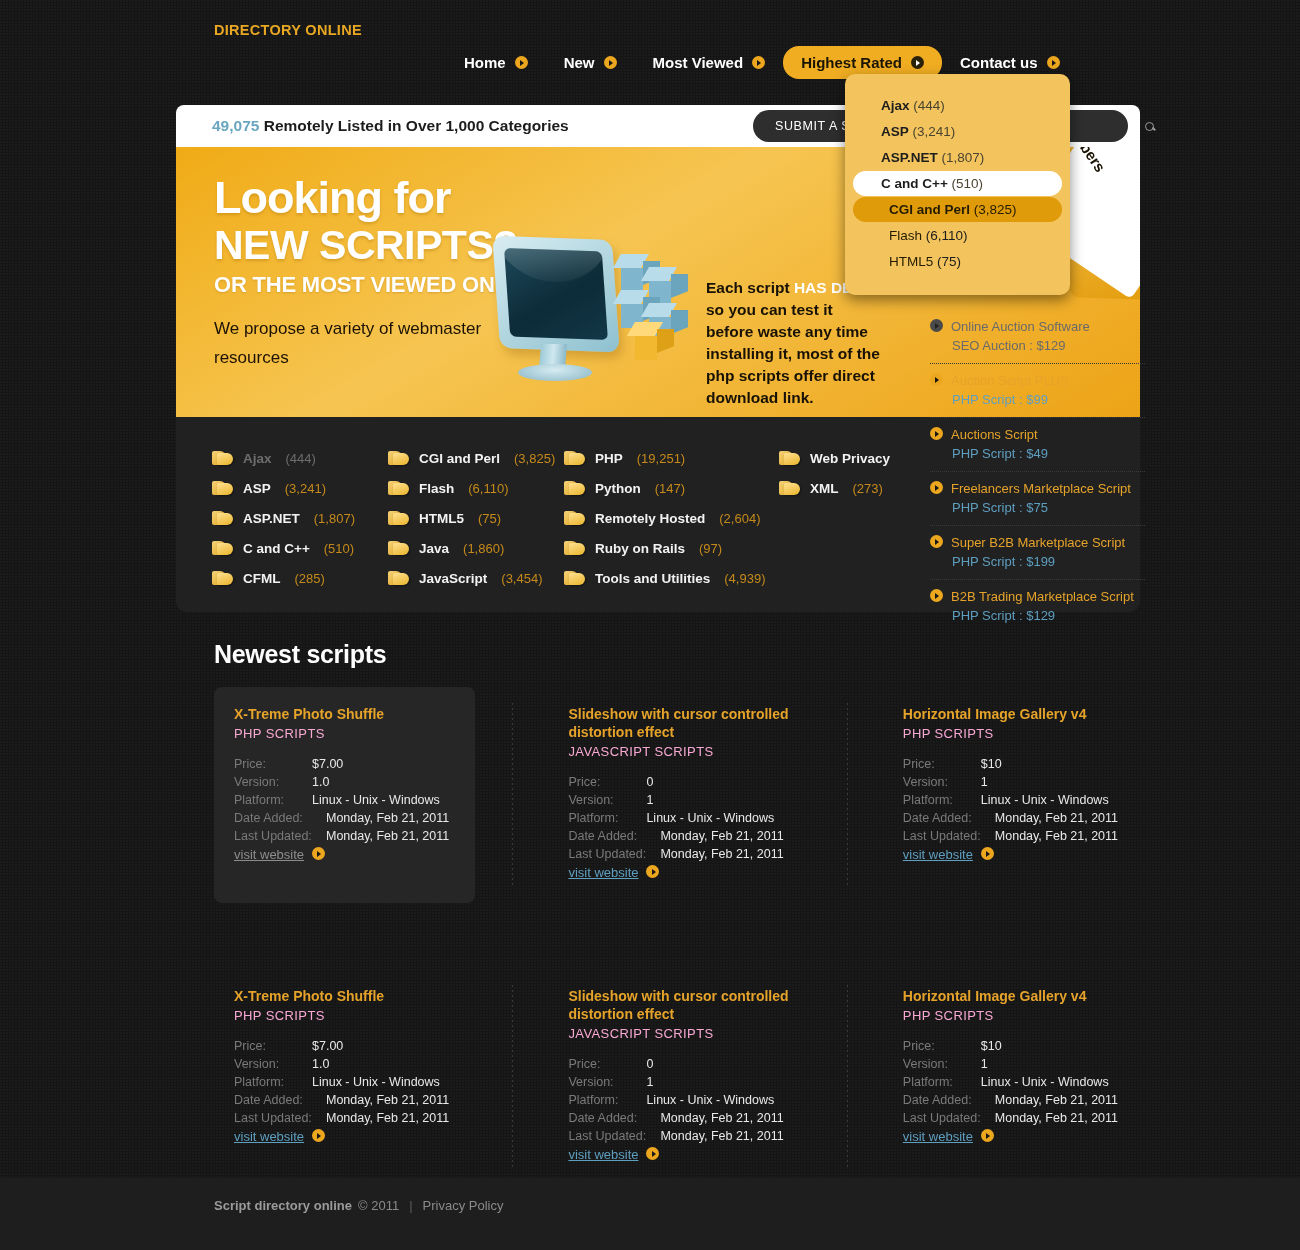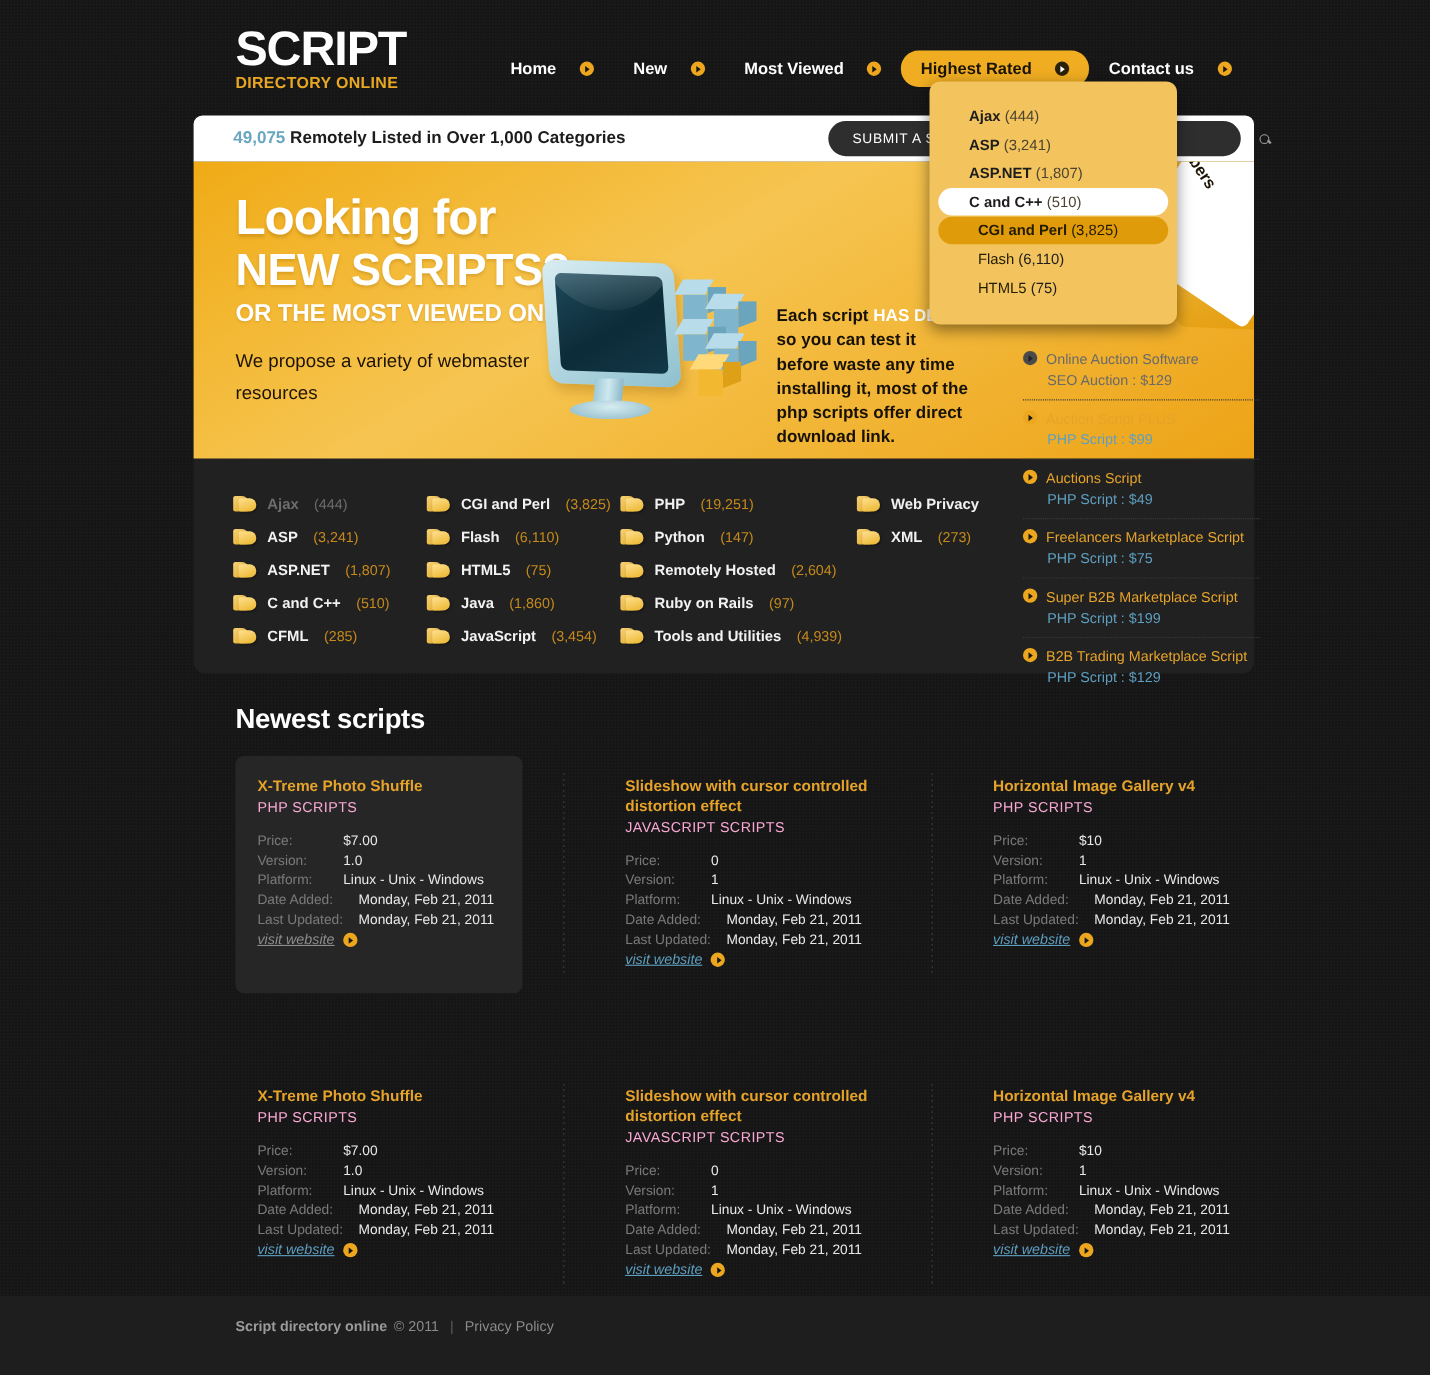--- a/index.html
+++ b/index.html
@@ -67,21 +67,21 @@
     position: absolute;
     left: 270px;
     top: 46px;
     display: flex;
     align-items: center;
   }
   .nav-item {
     position: relative;
     display: flex;
     align-items: center;
-    gap: 21px;
+    gap: 9px;
     padding: 8px 18px;
     border-radius: 16px;
     cursor: pointer;
     white-space: nowrap;
   }
   .nav-item .lbl {
     font-size: 15px;
     font-weight: bold;
     color: #ffffff;
   }
@@ -505,24 +505,23 @@
   .spec {
     display: flex;
     font-size: 12.5px;
     line-height: 18px;
   }
   .spec .k { color: #7a7a7a; width: 78px; flex: 0 0 auto; }
   .spec .v { color: #e9e9e9; }
   .spec.right .v { margin-left: 14px; }
   .visit {
     display: inline-flex;
-    align-items: flex-end;
+    align-items: flex-start;
     gap: 8px;
     cursor: pointer;
-    font-style: italic;
   }
   .visit .t {
     font-size: 13px;
     color: #5e9fc0;
     text-decoration: underline;
   }
   .visit.gray .t { color: #8d8d8d; }
 
   
   .footer {
@@ -542,21 +541,20 @@
 </head>
 <body>
 
 <div class="page"></div>
 <div class="footer-band"></div>
 
 <div class="wrap">
 
   <div class="header">
     <div class="logo">
-      <div class="logo-main">SCRIPT</div>
       <div class="logo-sub">DIRECTORY ONLINE</div>
     </div>
 
     <div class="nav">
       <div class="nav-item">
         <span class="lbl">Home</span>
         <span class="arrow-circle"></span>
       </div>
       <div class="nav-item">
         <span class="lbl">New</span>

